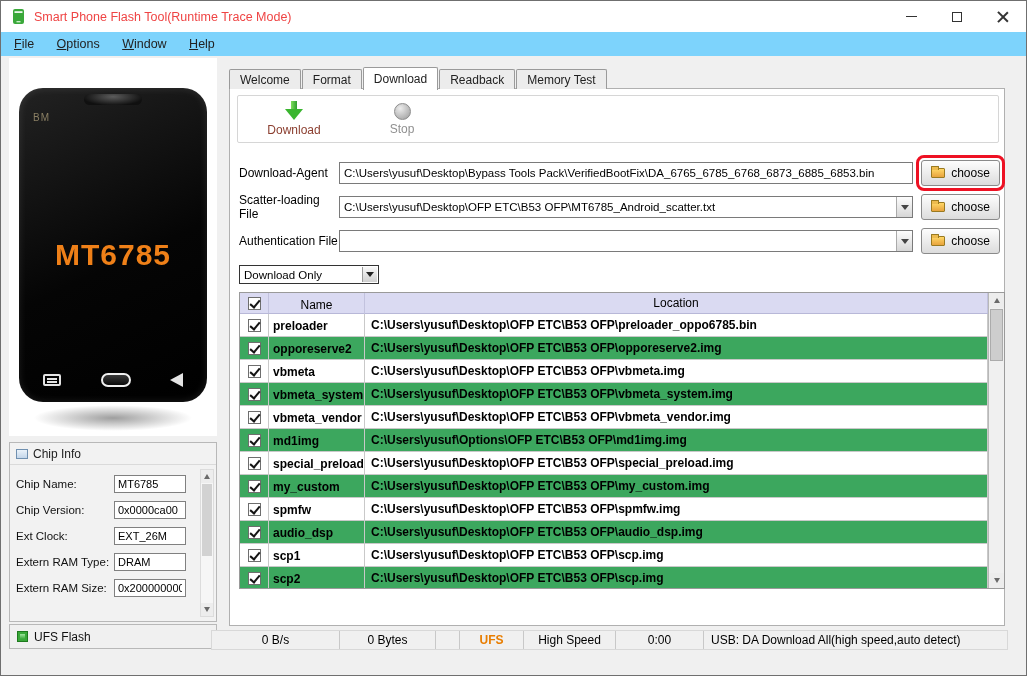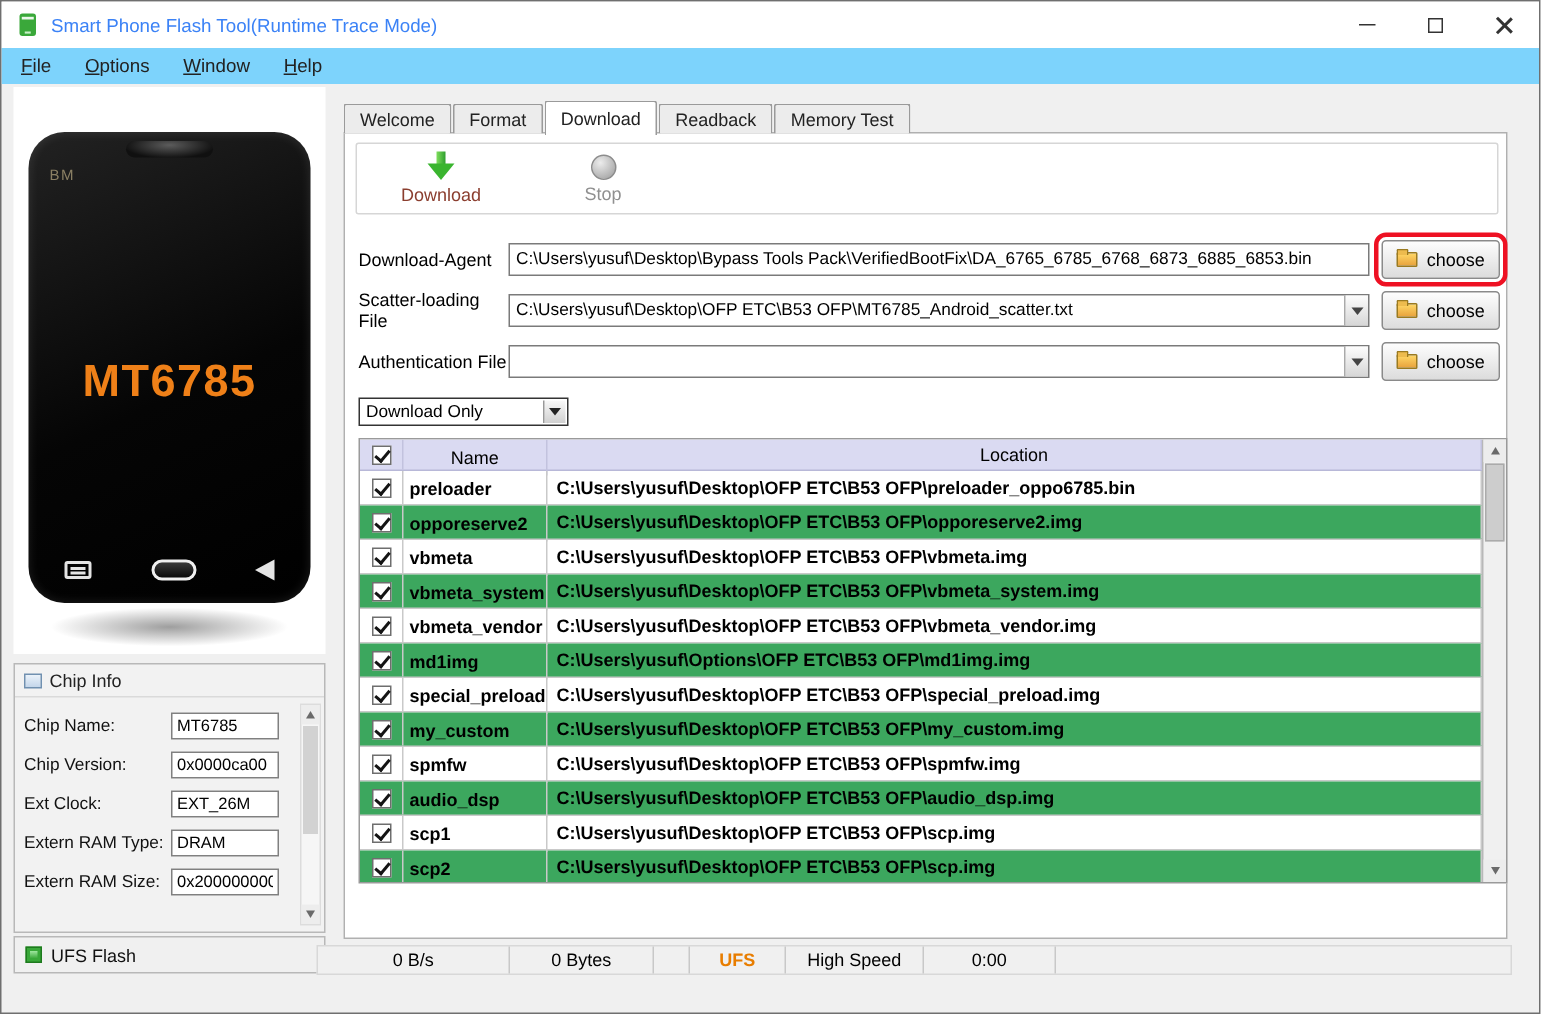--- a/index.html
+++ b/index.html
@@ -2,21 +2,21 @@
 <html><head>
 <meta charset="utf-8">
 <style>
   * { box-sizing: border-box; margin: 0; padding: 0; }
   body { background:#9a9a9a; font-family:"Liberation Sans", sans-serif; }
   .window { position:relative; width:1027px; height:676px; background:#f0f0f0; border:1px solid #6f6f6f; overflow:hidden; }
 
   
   .titlebar { height:31px; background:#fff; display:flex; align-items:center; }
   .title-icon { width:17px; height:17px; margin:0 7px 0 9px; flex:0 0 auto; }
-  .title-text { flex:1; font-size:12.5px; color:#3b82f6; }
+  .title-text { flex:1; font-size:12.5px; color:#ef4444; }
   .win-controls { display:flex; height:100%; }
   .win-btn { width:46px; height:100%; display:flex; align-items:center; justify-content:center; }
   .ic-min { width:11px; height:1px; background:#333; }
   .ic-max { width:10px; height:10px; border:1px solid #333; background:transparent; }
   .ic-close { position:relative; width:12px; height:12px; }
   .ic-close::before, .ic-close::after { content:""; position:absolute; left:5px; top:-1px; width:1.5px; height:14px; background:#333; }
   .ic-close::before { transform:rotate(45deg); }
   .ic-close::after { transform:rotate(-45deg); }
 
   
@@ -414,16 +414,17 @@
       </div>
     </div>
 
     <div class="statusbar">
       <span class="seg s1">0 B/s</span>
       <span class="seg s2">0 Bytes</span>
       <span class="seg s3"></span>
       <span class="seg s4 ufs">UFS</span>
       <span class="seg s5">High Speed</span>
       <span class="seg s6">0:00</span>
+      <span class="seg s7">USB: DA Download All(high speed,auto detect)</span>
     </div>
 
   </div>
 </div>
 
 </body></html>

